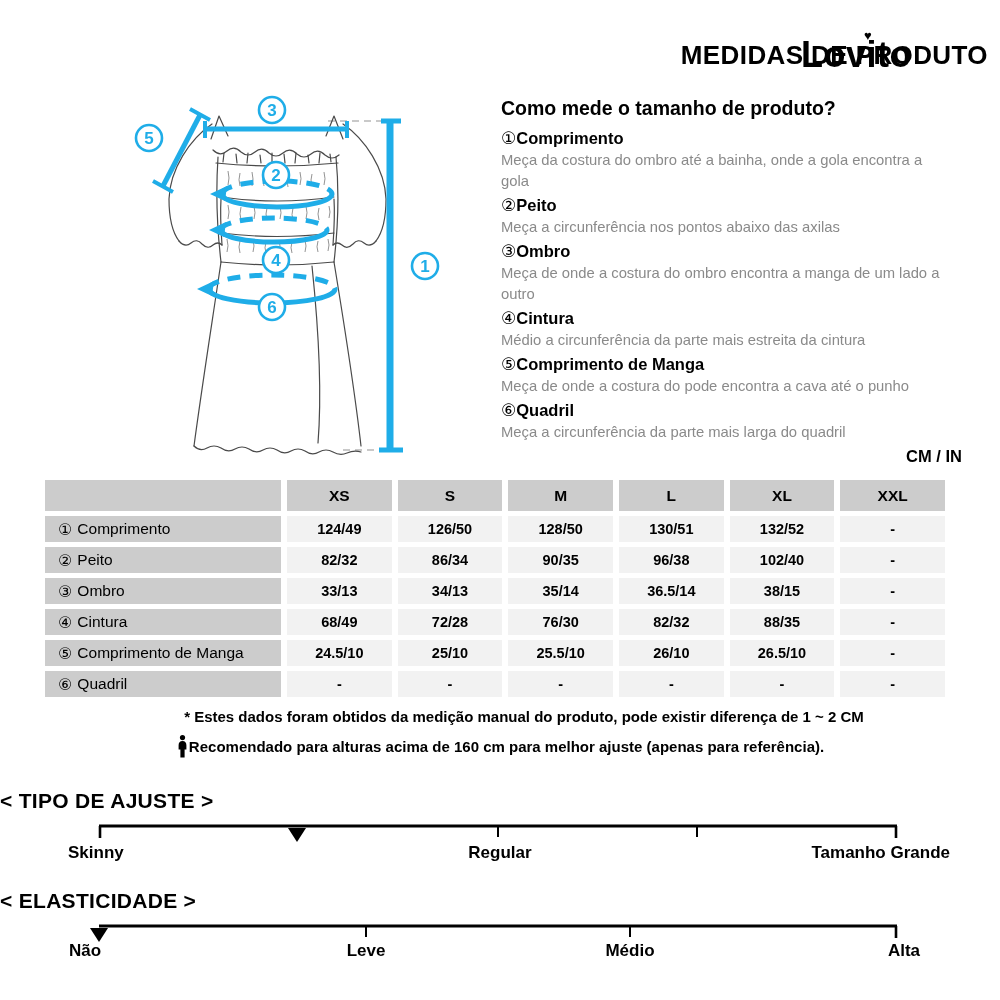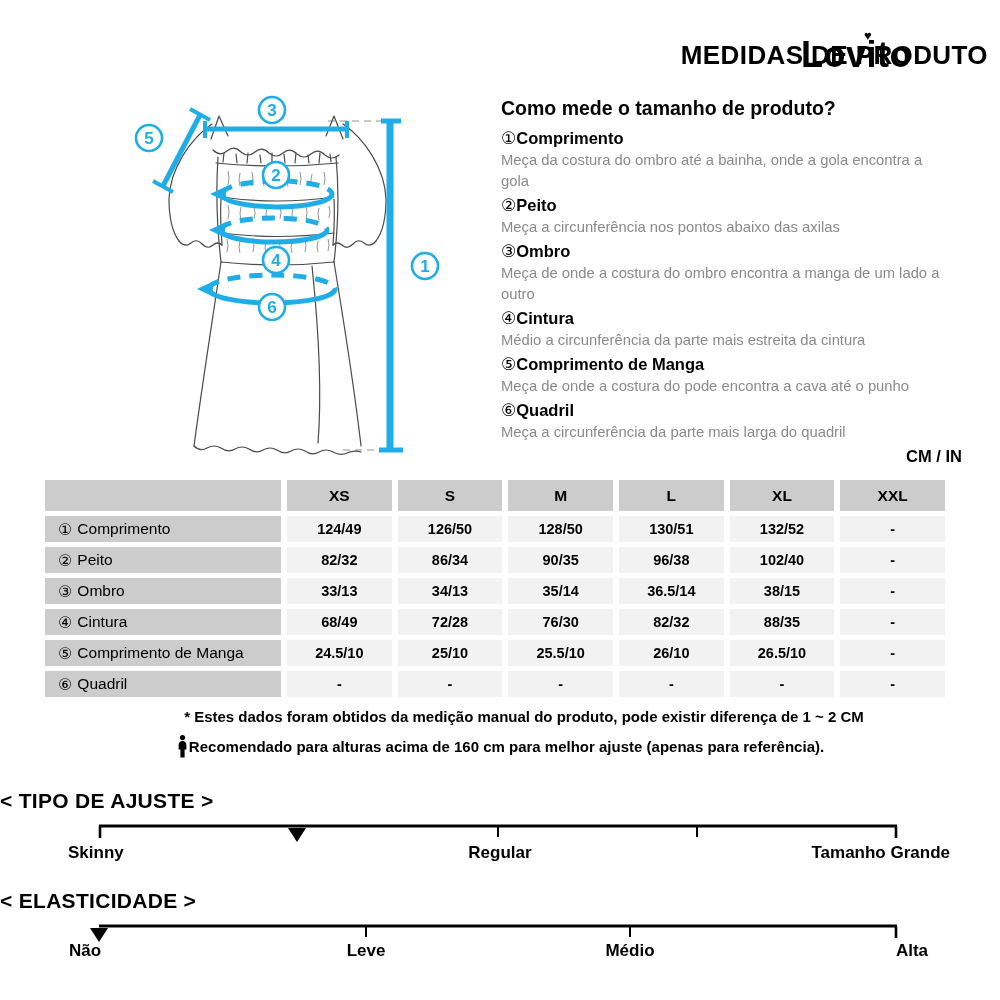--- a/index.html
+++ b/index.html
@@ -258,16 +258,16 @@
       <path d="M366,5 V16" stroke-width="2"></path>
       <path d="M630,5 V16" stroke-width="2"></path>
       <path d="M896,5 V17" stroke-width="2.6"></path>
     </g>
     <polygon points="90,7 108,7 99,21" fill="#000"></polygon>
   </svg>
   <div class="scale-labels ela-labels">
     <span class="sl" style="left:69px;">Não</span>
     <span class="sl sl-center" style="left:318px;width:96px;">Leve</span>
     <span class="sl sl-center" style="left:582px;width:96px;">Médio</span>
-    <span class="sl" style="right:72px;">Alta</span>
+    <span class="sl" style="right:80px;">Alta</span>
   </div>
 
 </div>
 
 </body></html>

